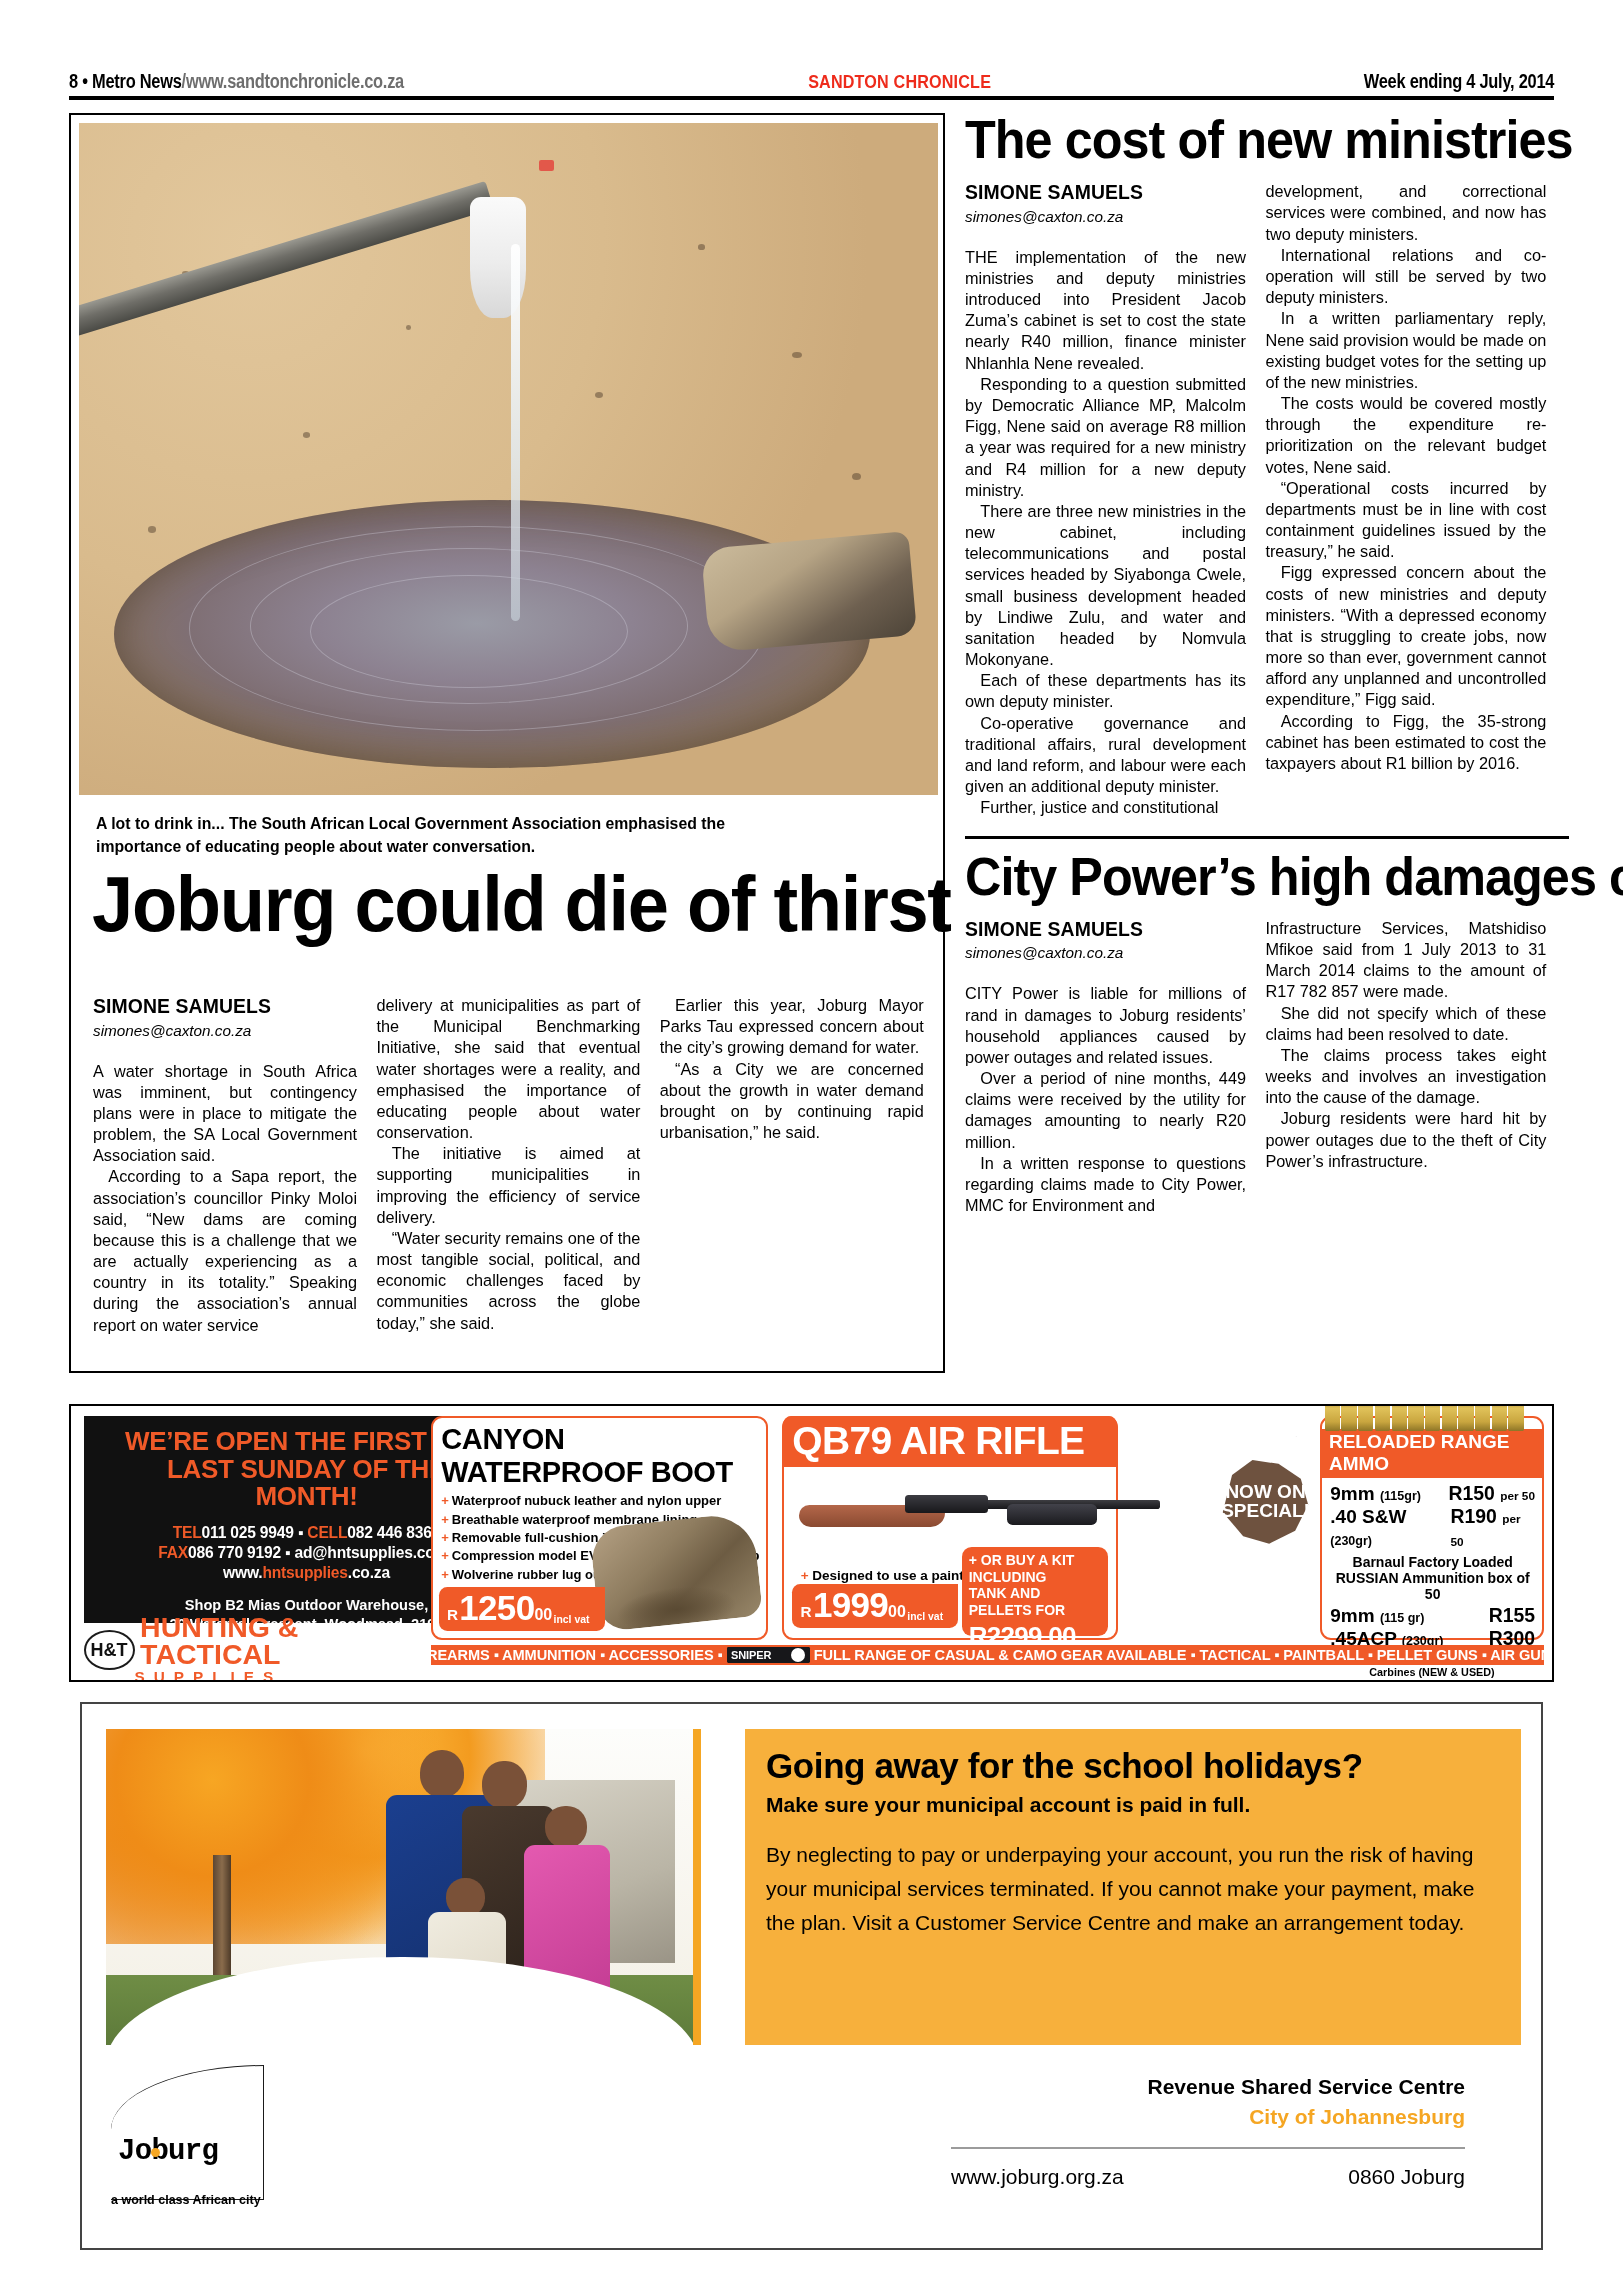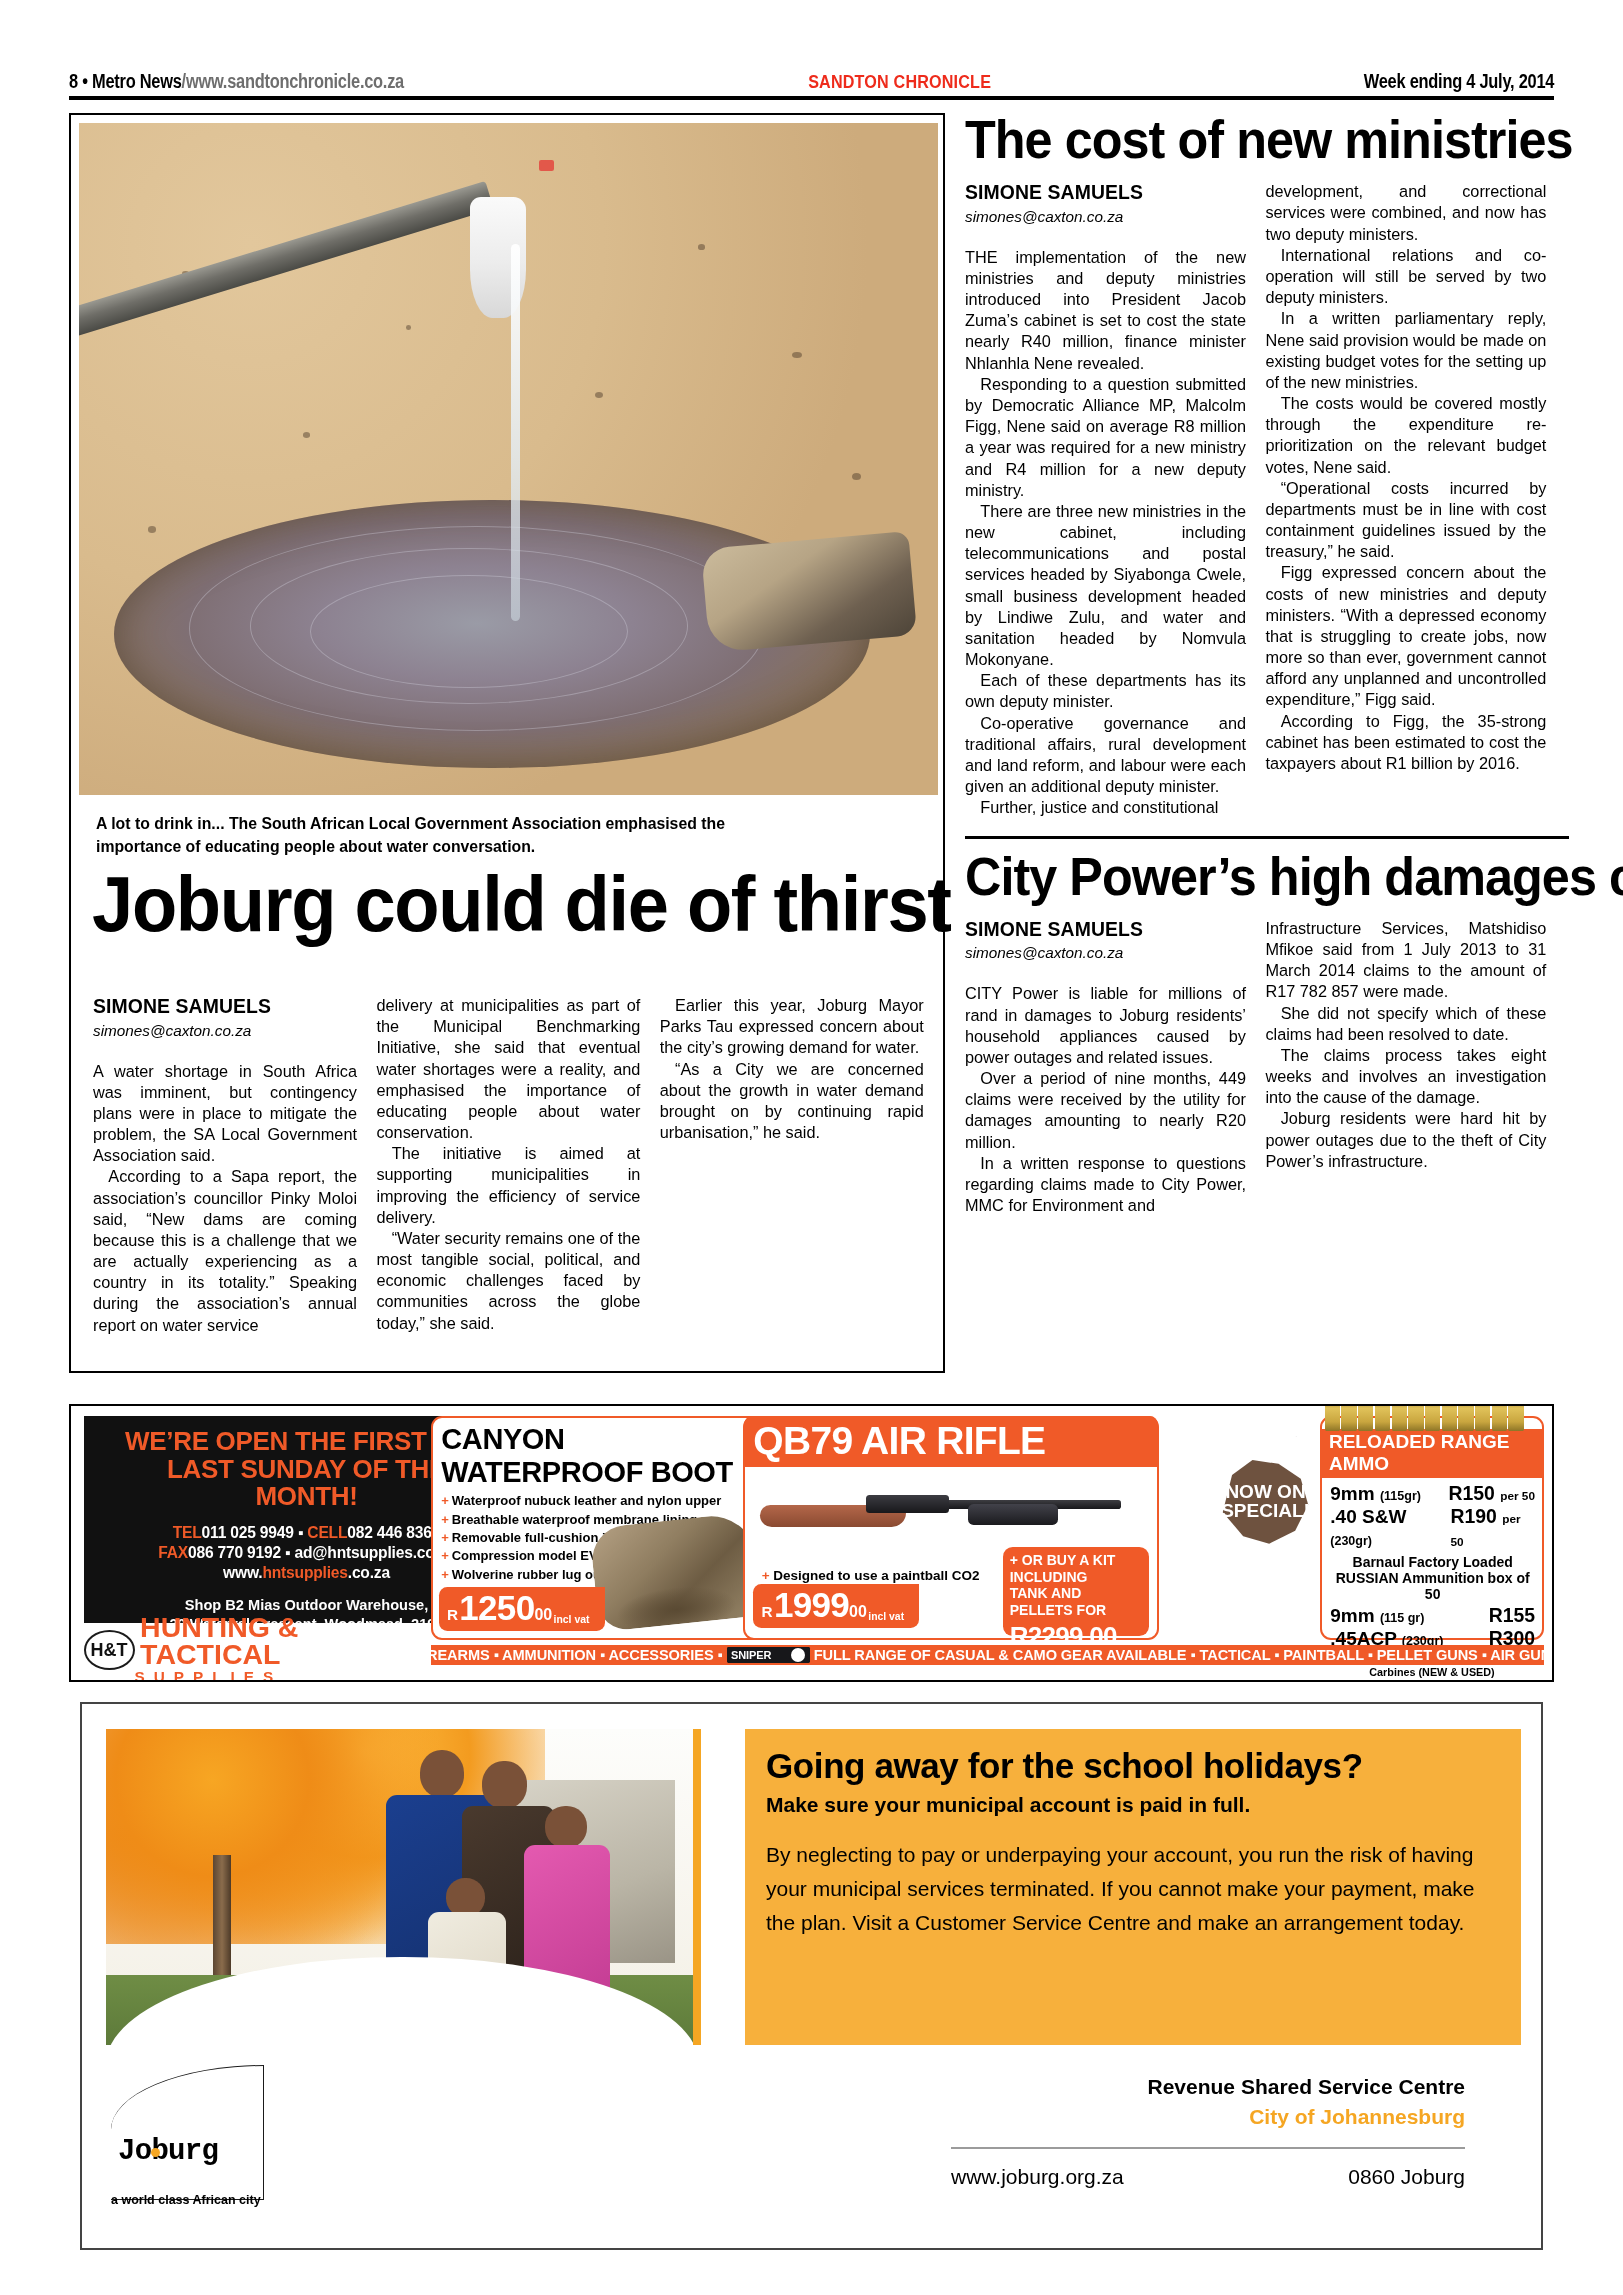--- a/index.html
+++ b/index.html
@@ -190,21 +190,21 @@
   .pricetag .vat { font-size: 10.4px; margin-left: 1.4px; align-self: flex-end; padding-bottom: 2.8px; }
 
   .boot-img {
     position: absolute; right: 8.3px; bottom: 14px; width: 164px; height: 104px;
     background:
       radial-gradient(ellipse 83px 30.5px at 48% 86%, #5a4a33, rgba(90,74,51,0) 72%),
       linear-gradient(140deg, #b5a184 0%, #8f7d60 38%, #6d5c43 62%, #99886a 100%);
     border-radius: 35px 46px 19.4px 30.5px; transform: rotate(-6deg);
   }
 
-  .rifle-box { left: 672px; top: 9.7px; width: 416px; height: 224px; }
+  .rifle-box { left: 711px; top: 9.7px; width: 336px; height: 224px; }
   .rifle-hdr {
     background: #f05a28; color: #fff; margin: -1.4px -1.4px 0 -1.4px;
     border-radius: 8.3px 8.3px 0 0;
     font-family: "Liberation Sans Narrow","Liberation Sans", sans-serif;
     font-weight: bold; font-size: 39px; padding: 2.8px 0 4.2px 9.7px; letter-spacing: -0.7px;
   }
   .rifle-img {
     position: absolute; left: 15.3px; top: 75px; width: 361px; height: 36px;
   }
   .rifle-img .stock {

